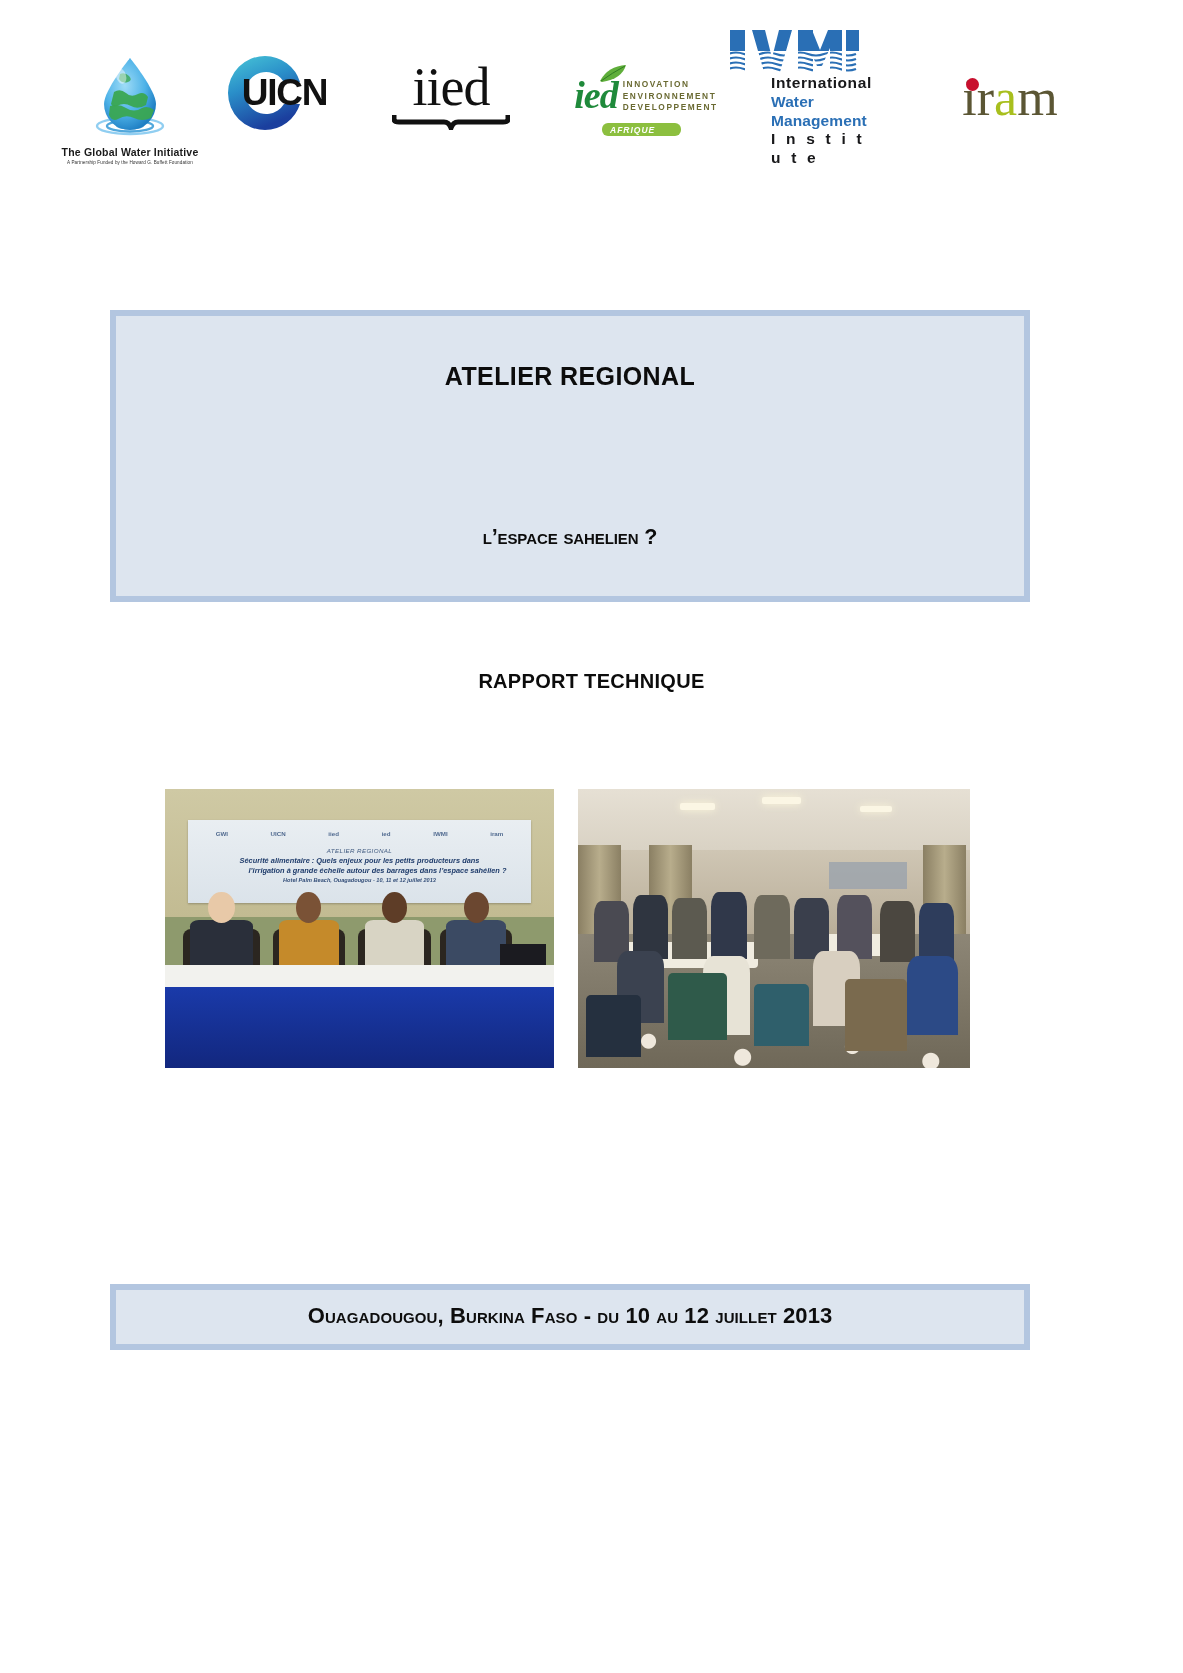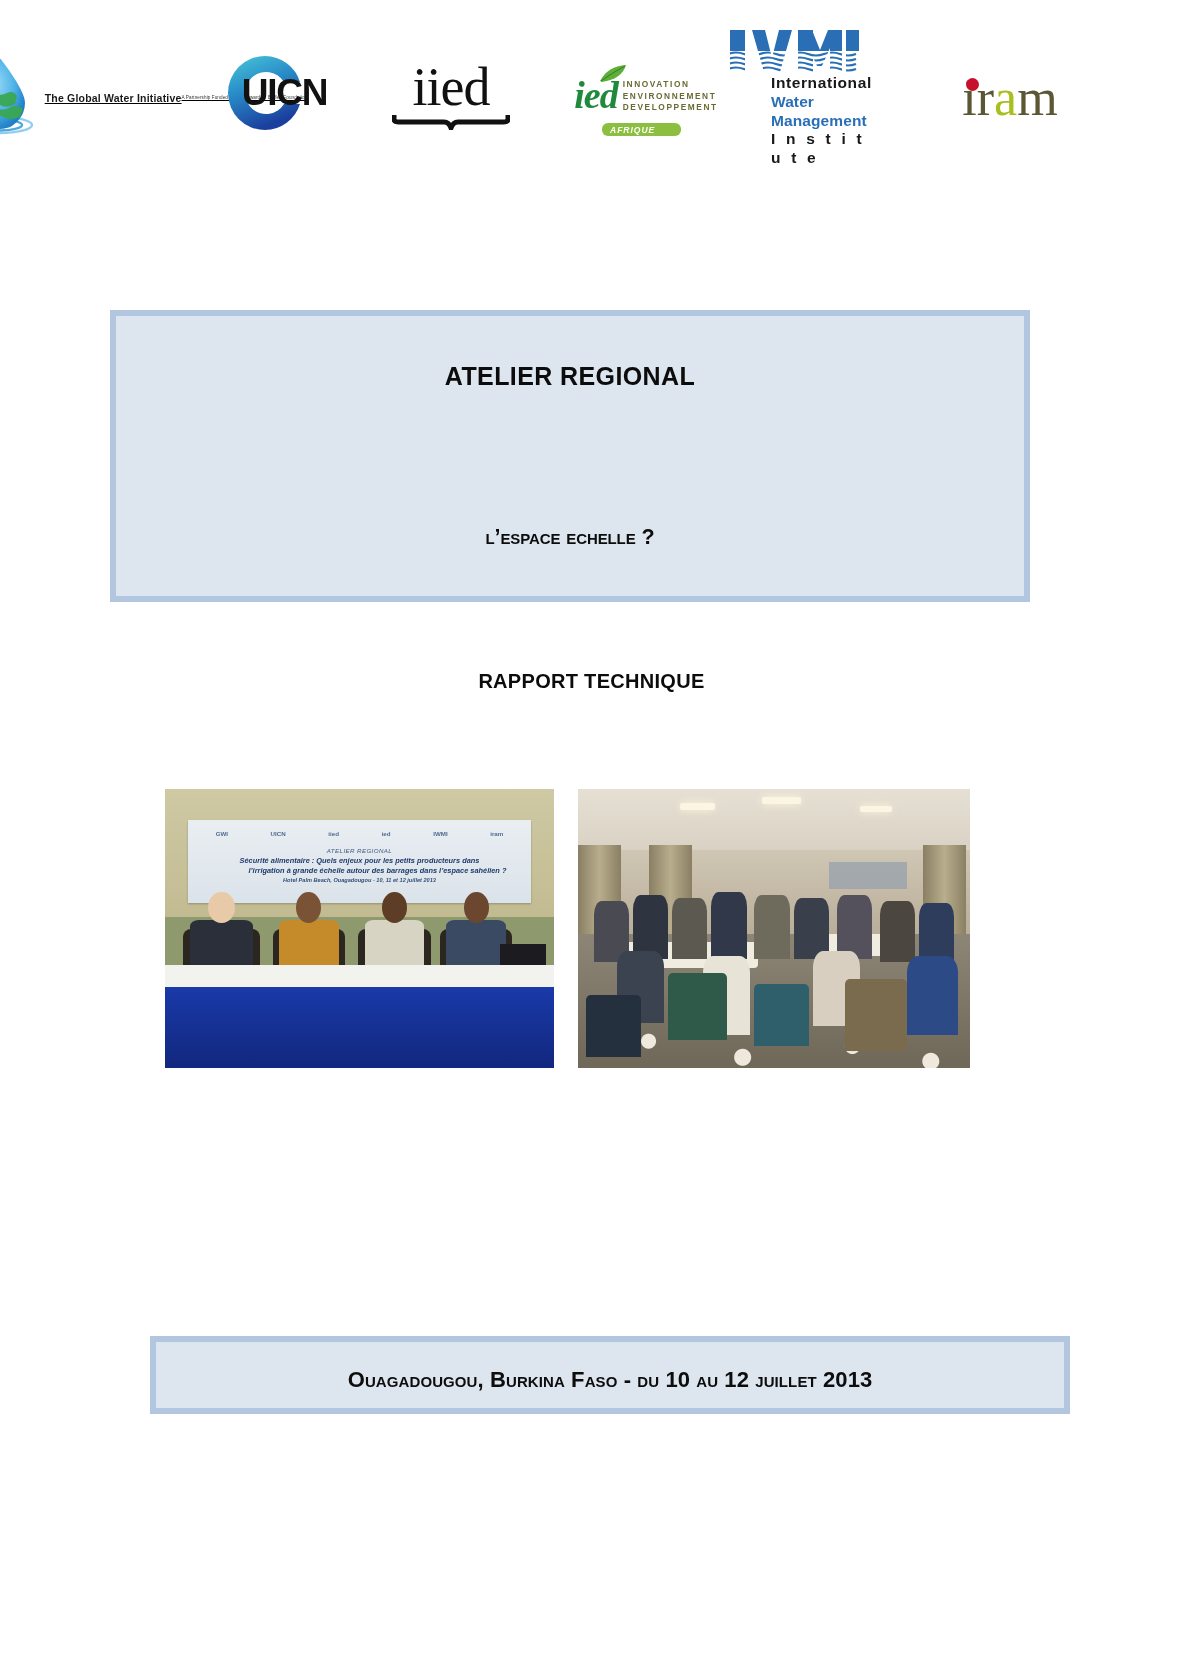--- a/index.html
+++ b/index.html
@@ -24,21 +24,21 @@
     height: 130px;
   }
   .logo {
     position: absolute;
     display: flex;
     align-items: center;
     justify-content: center;
   }
 
   
-  .gwi { left: 40px; top: 6px; width: 180px; height: 125px; flex-direction: row; text-decoration: underline; }
+  .gwi { left: 40px; top: 18px; width: 180px; height: 125px; flex-direction: column; }
   .gwi-drop-wrap { position: relative; width: 92px; height: 92px; }
   .gwi-text1 {
     font-size: 10.5px;
     font-weight: bold;
     color: #1a1a1a;
     margin-top: 2px;
     letter-spacing: .2px;
     white-space: nowrap;
   }
   .gwi-text2 {
@@ -276,27 +276,26 @@
   .pr-person { position:absolute; border-radius:22% 22% 0 0; }
   .pr-table { position:absolute; background:#f0ece0; border-radius:4px; }
   .pr-chair { position:absolute; background:#7a6a4e; border-radius:5px 5px 0 0; }
   .pr-chair-green { background:#2f5a4a; }
   .pr-chair-teal { background:#2f5f6b; }
 
   
   .footer-box {
     position: absolute;
     left: 110px;
-    top: 1336px;
+    top: 1284px;
     width: 920px;
     box-sizing: border-box;
     border: 6px solid #b3c6e0;
     background: #dde5ef;
-    padding: 25px 0 15px 0;
-    margin-left: 40px;
+    padding: 13px 0 15px 0;
   }
   .footer-text {
     text-align: center;
     font-size: 22px;
     font-weight: bold;
     color: #0d0d0d;
     font-variant: small-caps;
     letter-spacing: 0.1px;
     font-family: "Liberation Sans", sans-serif;
   }
@@ -406,21 +405,21 @@
     </div>
   </div>
 
 </div>
 
 <div class="title-box">
   <div class="title-main">ATELIER REGIONAL</div>
   <div class="title-sub">
     <br>
     <br>
-    <span>l’espace echelle ?</span>
+    <span>l’espace sahelien ?</span>
   </div>
 </div>
 
 <div class="report-type">RAPPORT TECHNIQUE</div>
 
 <div class="photo-row">
 
   <div class="photo photo-left">
     <div class="pl-wall"></div>
 

